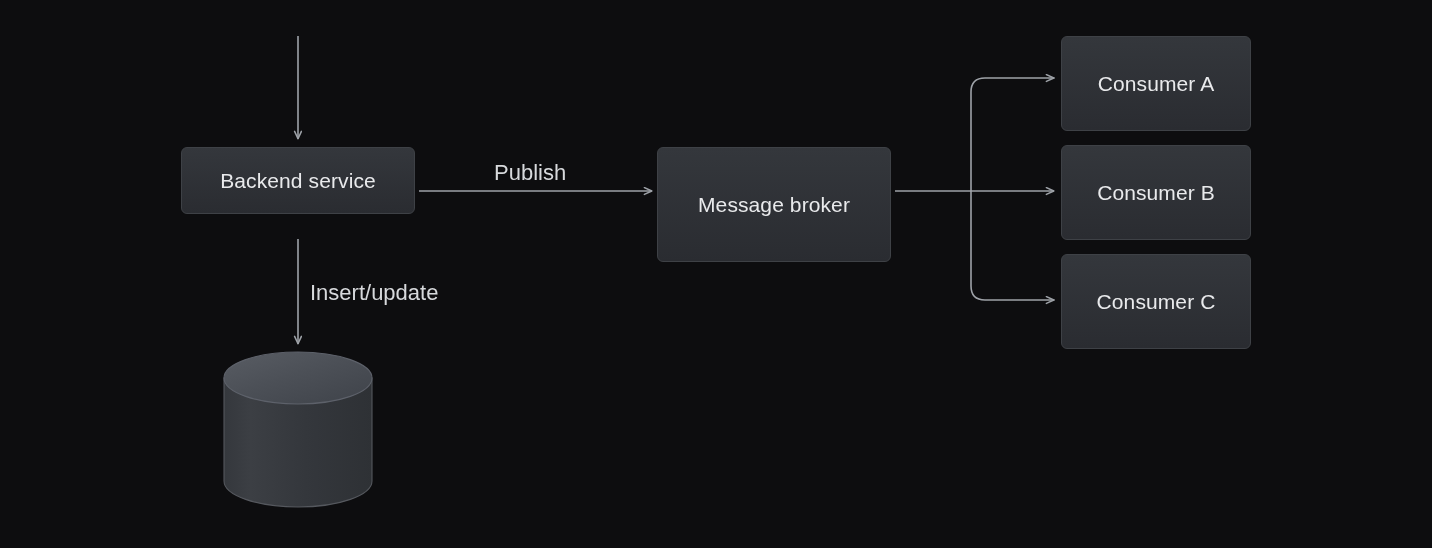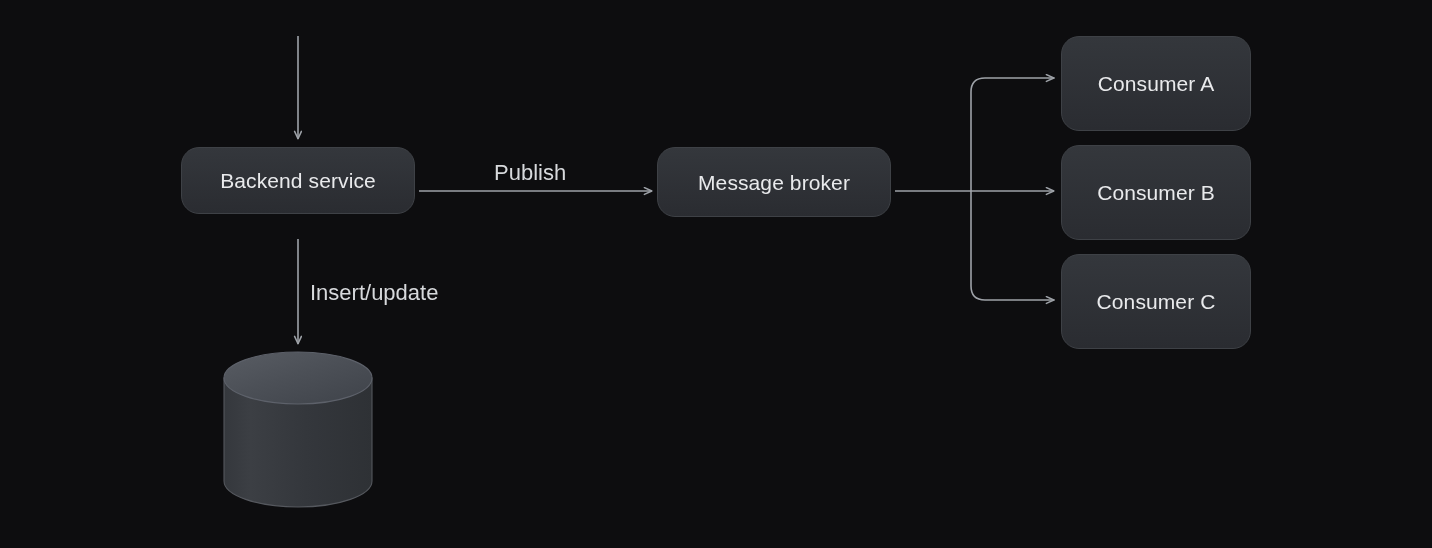--- a/index.html
+++ b/index.html
@@ -20,21 +20,21 @@
     top: 0;
     left: 0;
     width: 1432px;
     height: 548px;
   }
   .node-box {
     position: absolute;
     display: flex;
     align-items: center;
     justify-content: center;
-    border-radius: 18px;
+    border-radius: 6px;
     box-sizing: border-box;
   }
   .node-label {
     font-family: "Liberation Sans", sans-serif;
     font-size: 21px;
     line-height: 1;
     color: #e9eaec;
     letter-spacing: 0.1px;
     white-space: nowrap;
   }
@@ -103,21 +103,21 @@
       <ellipse cx="298" cy="378" rx="74" ry="26" fill="url(#cylTopGrad)" stroke="#5d616a" stroke-width="1.1"></ellipse>
     </g>
   </svg>
 
   <div class="node-box" style="left:181px; top:147px; width:234px; height:67px;
               background:linear-gradient(180deg,#34373c 0%,#2a2c31 100%);
               border:1px solid #3e4146;">
     <span class="node-label">Backend service</span>
   </div>
 
-  <div class="node-box" style="left:657px; top:147px; width:234px; height:70px;
+  <div class="node-box" style="left:657px; top:147px; width:234px; height:115px;
               background:linear-gradient(180deg,#34373c 0%,#2a2c31 100%);
               border:1px solid #3e4146;">
     <span class="node-label">Message broker</span>
   </div>
 
   <div class="node-box" style="left:1061px; top:36px; width:190px; height:95px;
               background:linear-gradient(180deg,#34373c 0%,#2a2c31 100%);
               border:1px solid #3e4146;">
     <span class="node-label">Consumer A</span>
   </div>

